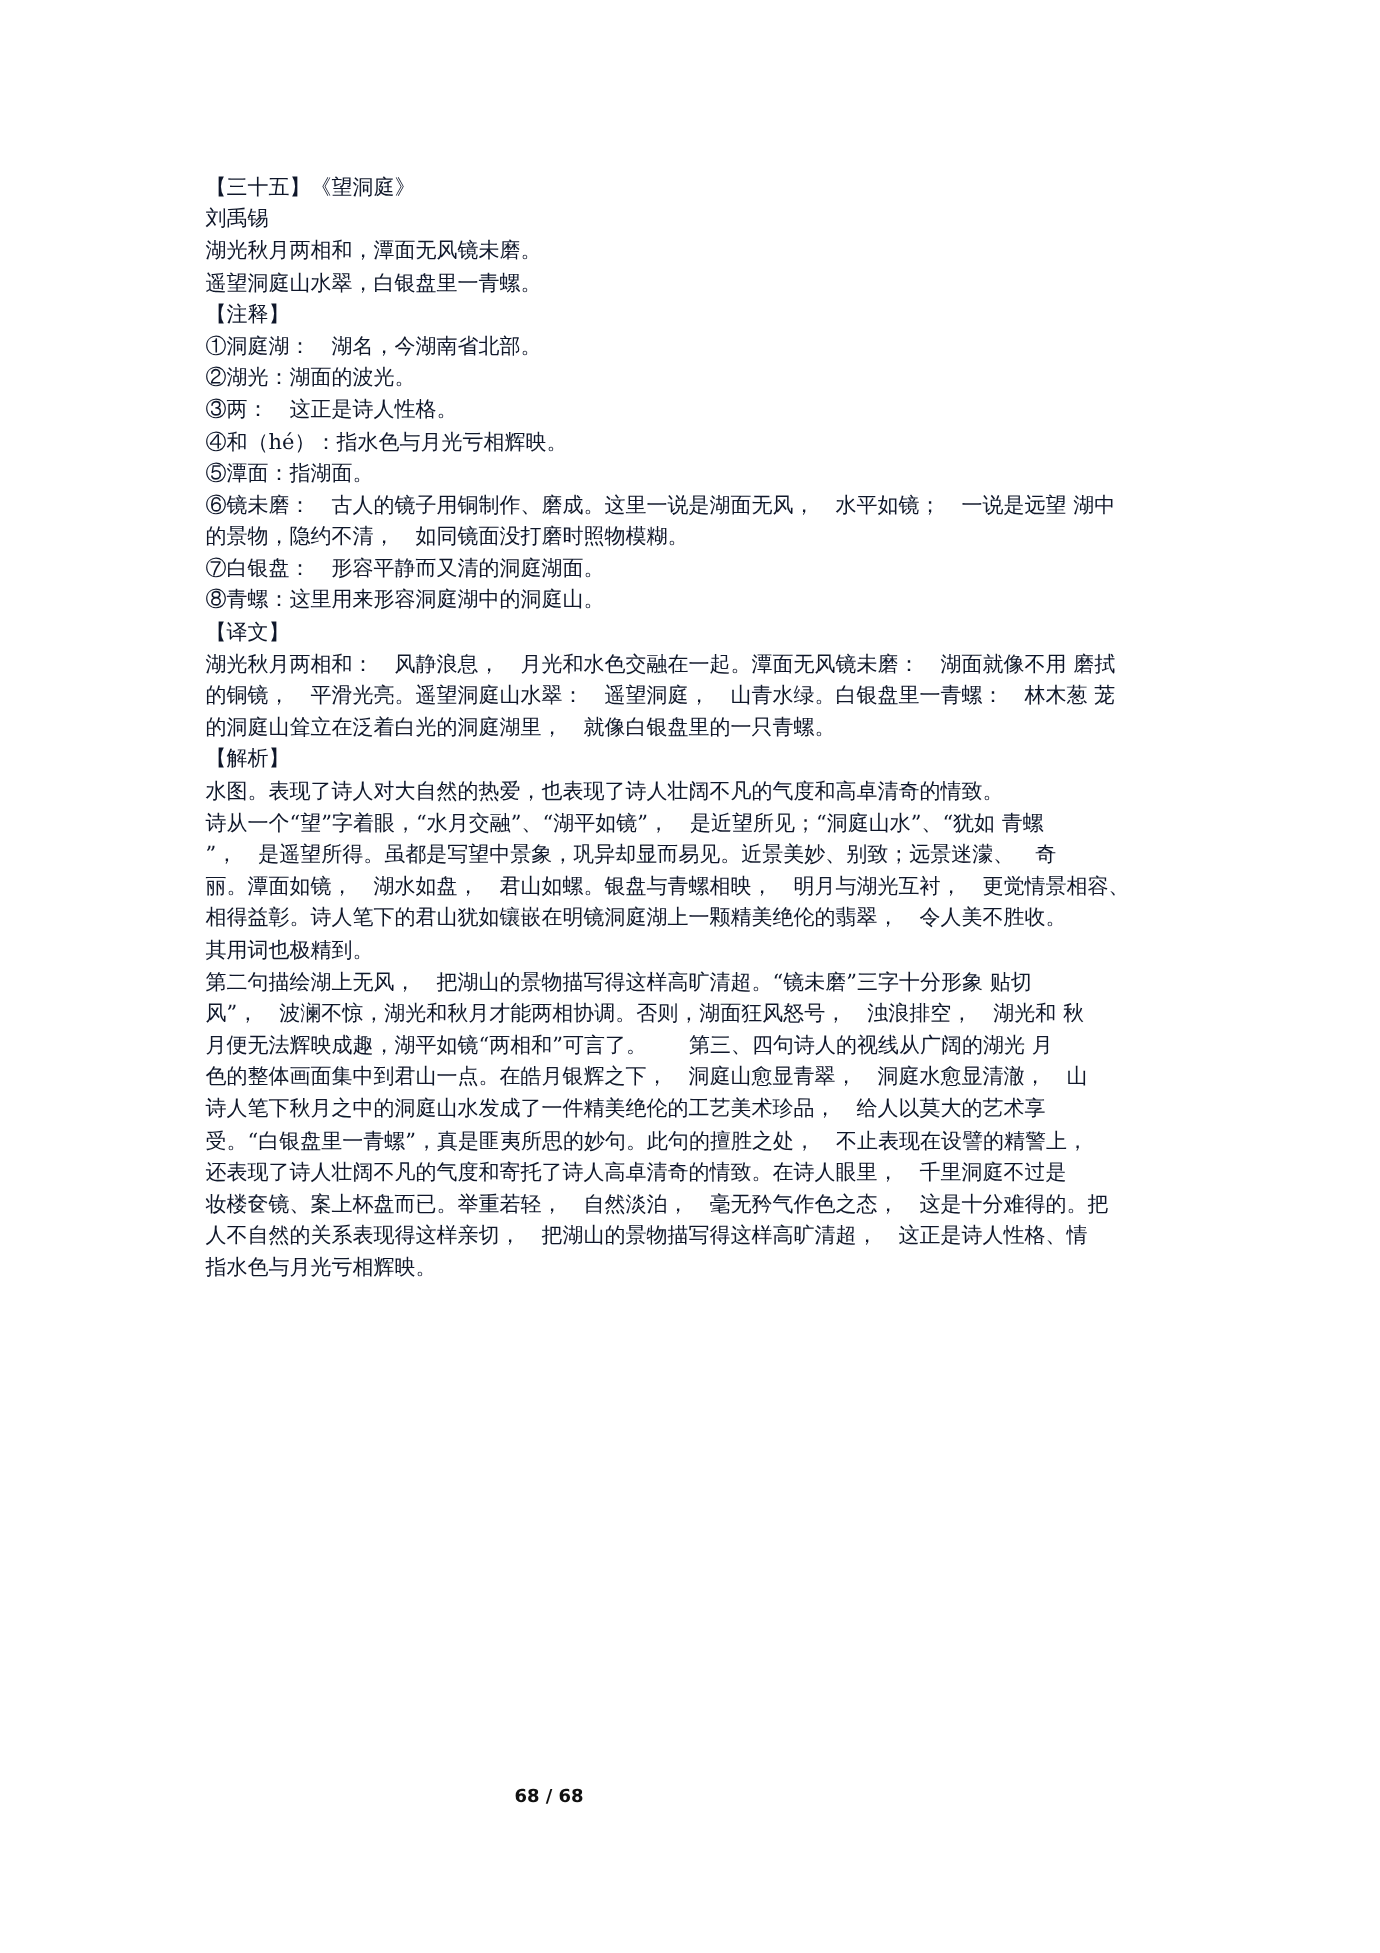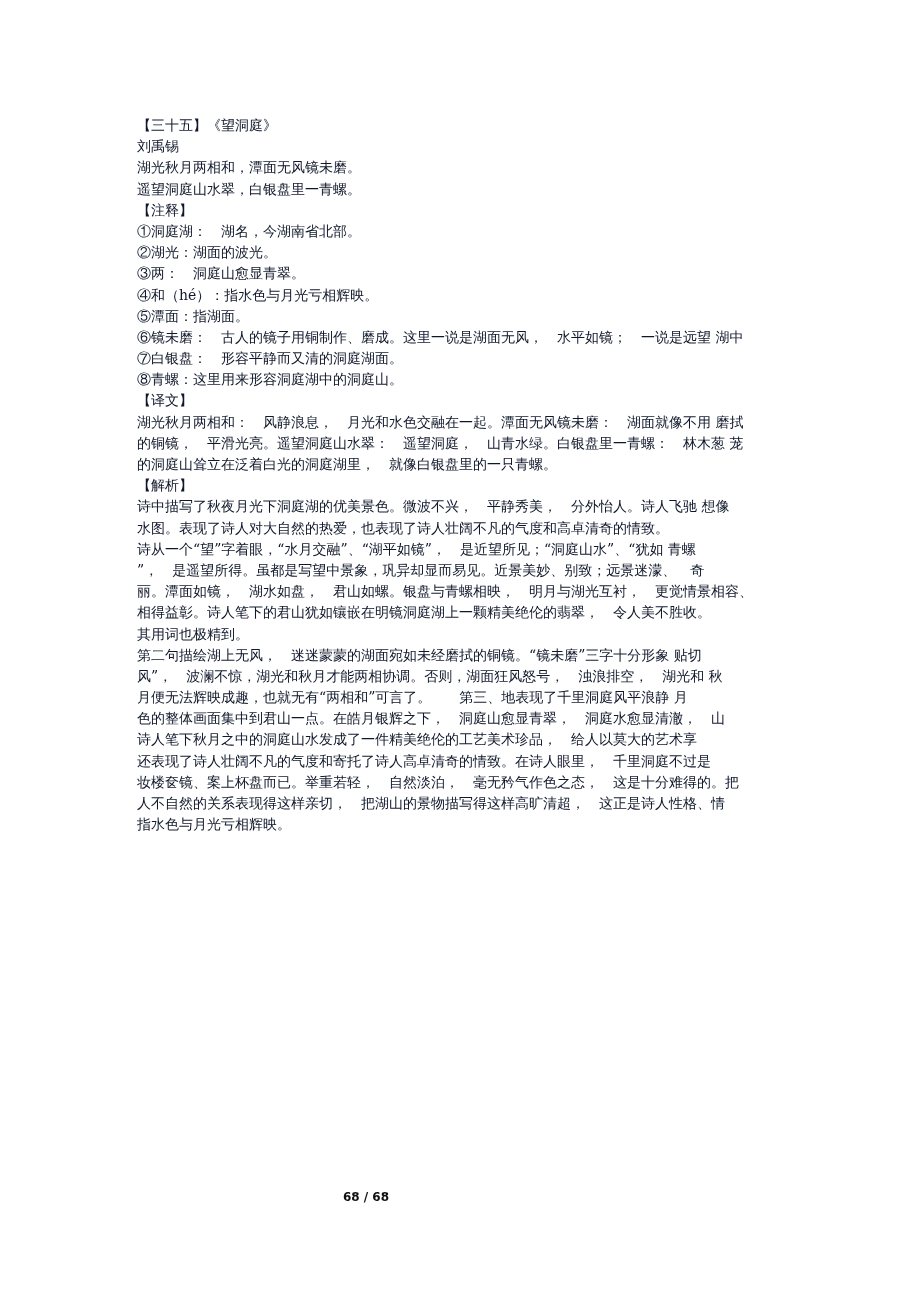--- a/index.html
+++ b/index.html
@@ -21,44 +21,45 @@
 
 <div class="page">
   <div class="line">【三十五】《望洞庭》</div>
   <div class="line">刘禹锡</div>
   <div class="line">湖光秋月两相和，潭面无风镜未磨。</div>
   <div class="line">遥望洞庭山水翠，白银盘里一青螺。</div>
 
   <div class="line">【注释】</div>
   <div class="line">①洞庭湖：　湖名，今湖南省北部。</div>
   <div class="line">②湖光：湖面的波光。</div>
-  <div class="line">③两：　洞庭山愈显青翠。</div>
+  <div class="line">③两：　这正是诗人性格。</div>
   <div class="line">④和（hé）：指水色与月光亏相辉映。</div>
   <div class="line">⑤潭面：指湖面。</div>
   <div class="line">⑥镜未磨：　古人的镜子用铜制作、磨成。这里一说是湖面无风，　水平如镜；　一说是远望 湖中</div>
+  <div class="line">的景物，隐约不清，　如同镜面没打磨时照物模糊。</div>
   <div class="line">⑦白银盘：　形容平静而又清的洞庭湖面。</div>
   <div class="line">⑧青螺：这里用来形容洞庭湖中的洞庭山。</div>
 
   <div class="line">【译文】</div>
   <div class="line">湖光秋月两相和：　风静浪息，　月光和水色交融在一起。潭面无风镜未磨：　湖面就像不用 磨拭</div>
   <div class="line">的铜镜，　平滑光亮。遥望洞庭山水翠：　遥望洞庭，　山青水绿。白银盘里一青螺：　林木葱 茏</div>
   <div class="line">的洞庭山耸立在泛着白光的洞庭湖里，　就像白银盘里的一只青螺。</div>
 
   <div class="line">【解析】</div>
-  <div class="line">诗中描写了秋夜月光下洞庭湖的优美景色。微波不兴，　平静秀美，　分外怡人。诗人飞驰 想像</div>
   <div class="line">水图。表现了诗人对大自然的热爱，也表现了诗人壮阔不凡的气度和高卓清奇的情致。</div>
   <div class="line">诗从一个“望”字着眼，“水月交融”、“湖平如镜”，　是近望所见；“洞庭山水”、“犹如 青螺</div>
   <div class="line">”，　是遥望所得。虽都是写望中景象，巩异却显而易见。近景美妙、别致；远景迷濛、　奇</div>
   <div class="line">丽。潭面如镜，　湖水如盘，　君山如螺。银盘与青螺相映，　明月与湖光互衬，　更觉情景相容、</div>
   <div class="line">相得益彰。诗人笔下的君山犹如镶嵌在明镜洞庭湖上一颗精美绝伦的翡翠，　令人美不胜收。</div>
   <div class="line">其用词也极精到。</div>
-  <div class="line">第二句描绘湖上无风，　迷迷蒙蒙的湖面宛如未经磨拭的铜镜。“镜未磨”三字十分形象 贴切</div>
+  <div class="line">第二句描绘湖上无风，　把湖山的景物描写得这样高旷清超。“镜未磨”三字十分形象 贴切</div>
   <div class="line">风”，　波澜不惊，湖光和秋月才能两相协调。否则，湖面狂风怒号，　浊浪排空，　湖光和 秋</div>
-  <div class="line">月便无法辉映成趣，也就无有“两相和”可言了。　　第三、地表现了千里洞庭风平浪静 月</div>
+  <div class="line">月便无法辉映成趣，湖平如镜“两相和”可言了。　　第三、四句诗人的视线从广阔的湖光 月</div>
   <div class="line">色的整体画面集中到君山一点。在皓月银辉之下，　洞庭山愈显青翠，　洞庭水愈显清澈，　山</div>
   <div class="line">诗人笔下秋月之中的洞庭山水发成了一件精美绝伦的工艺美术珍品，　给人以莫大的艺术享</div>
+  <div class="line">受。“白银盘里一青螺”，真是匪夷所思的妙句。此句的擅胜之处，　不止表现在设譬的精警上，</div>
   <div class="line">还表现了诗人壮阔不凡的气度和寄托了诗人高卓清奇的情致。在诗人眼里，　千里洞庭不过是</div>
   <div class="line">妆楼奁镜、案上杯盘而已。举重若轻，　自然淡泊，　毫无矜气作色之态，　这是十分难得的。把</div>
   <div class="line">人不自然的关系表现得这样亲切，　把湖山的景物描写得这样高旷清超，　这正是诗人性格、情</div>
   <div class="line">指水色与月光亏相辉映。</div>
 </div>
 
 <div class="footer">68 / 68</div>
 
 </body></html>

